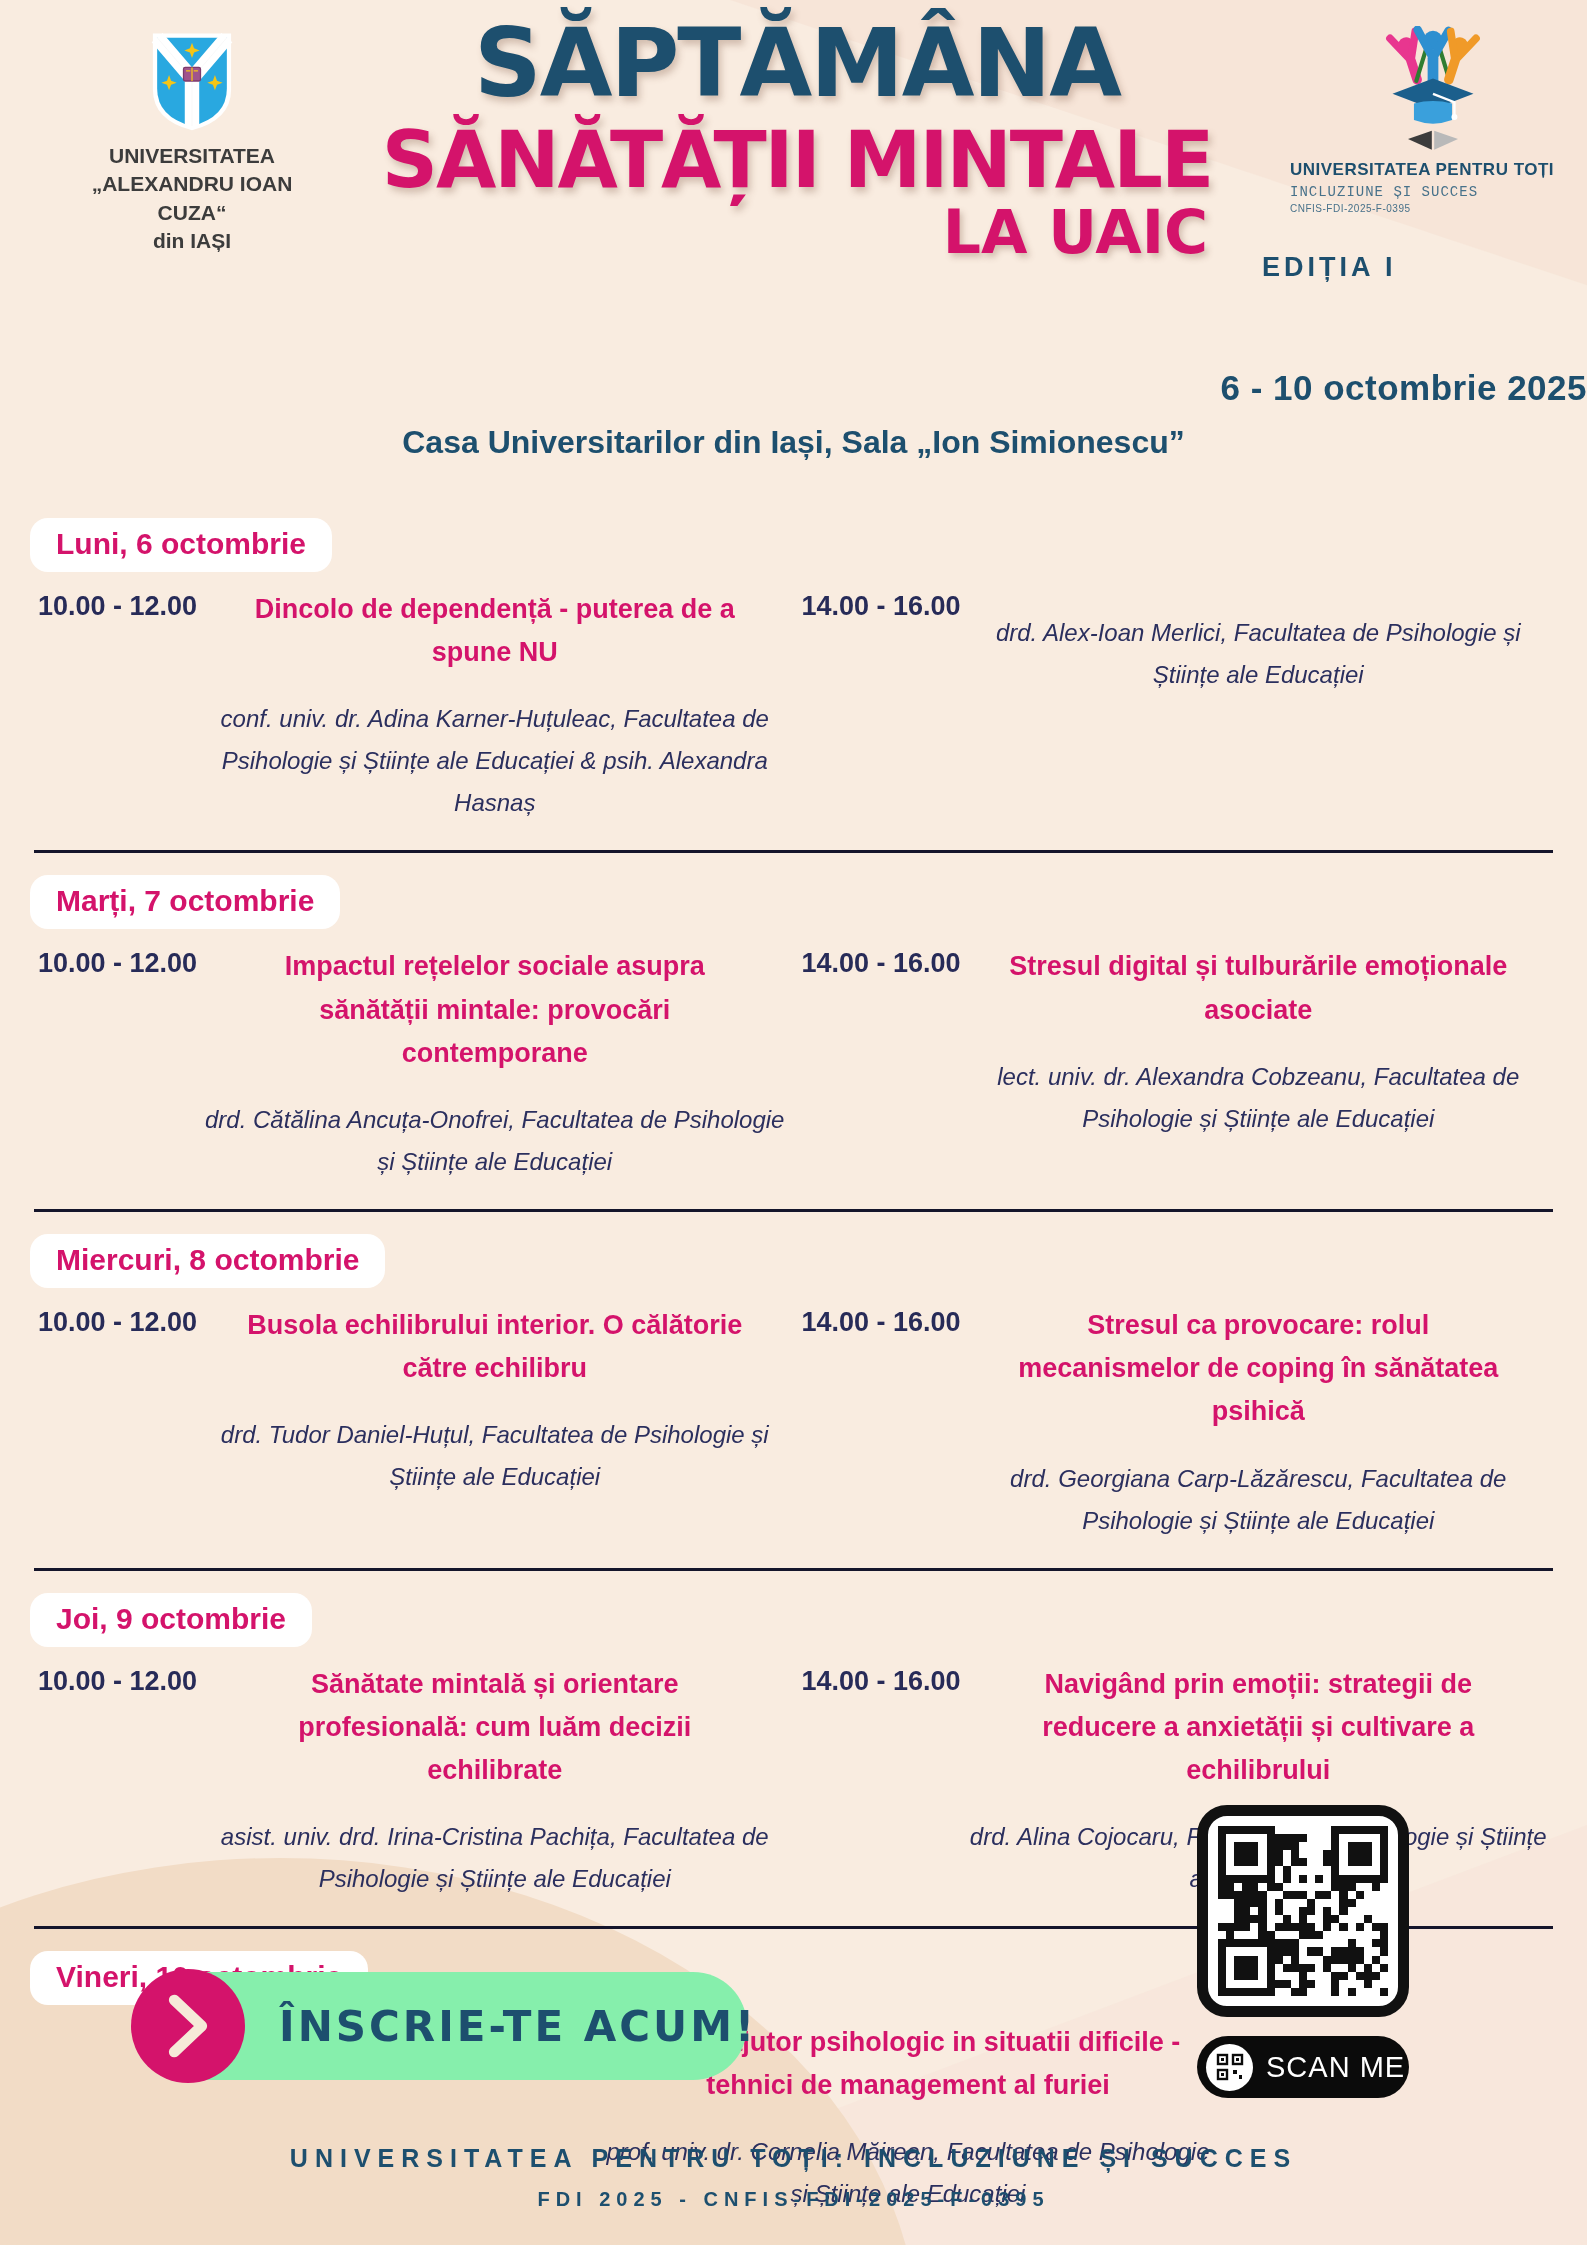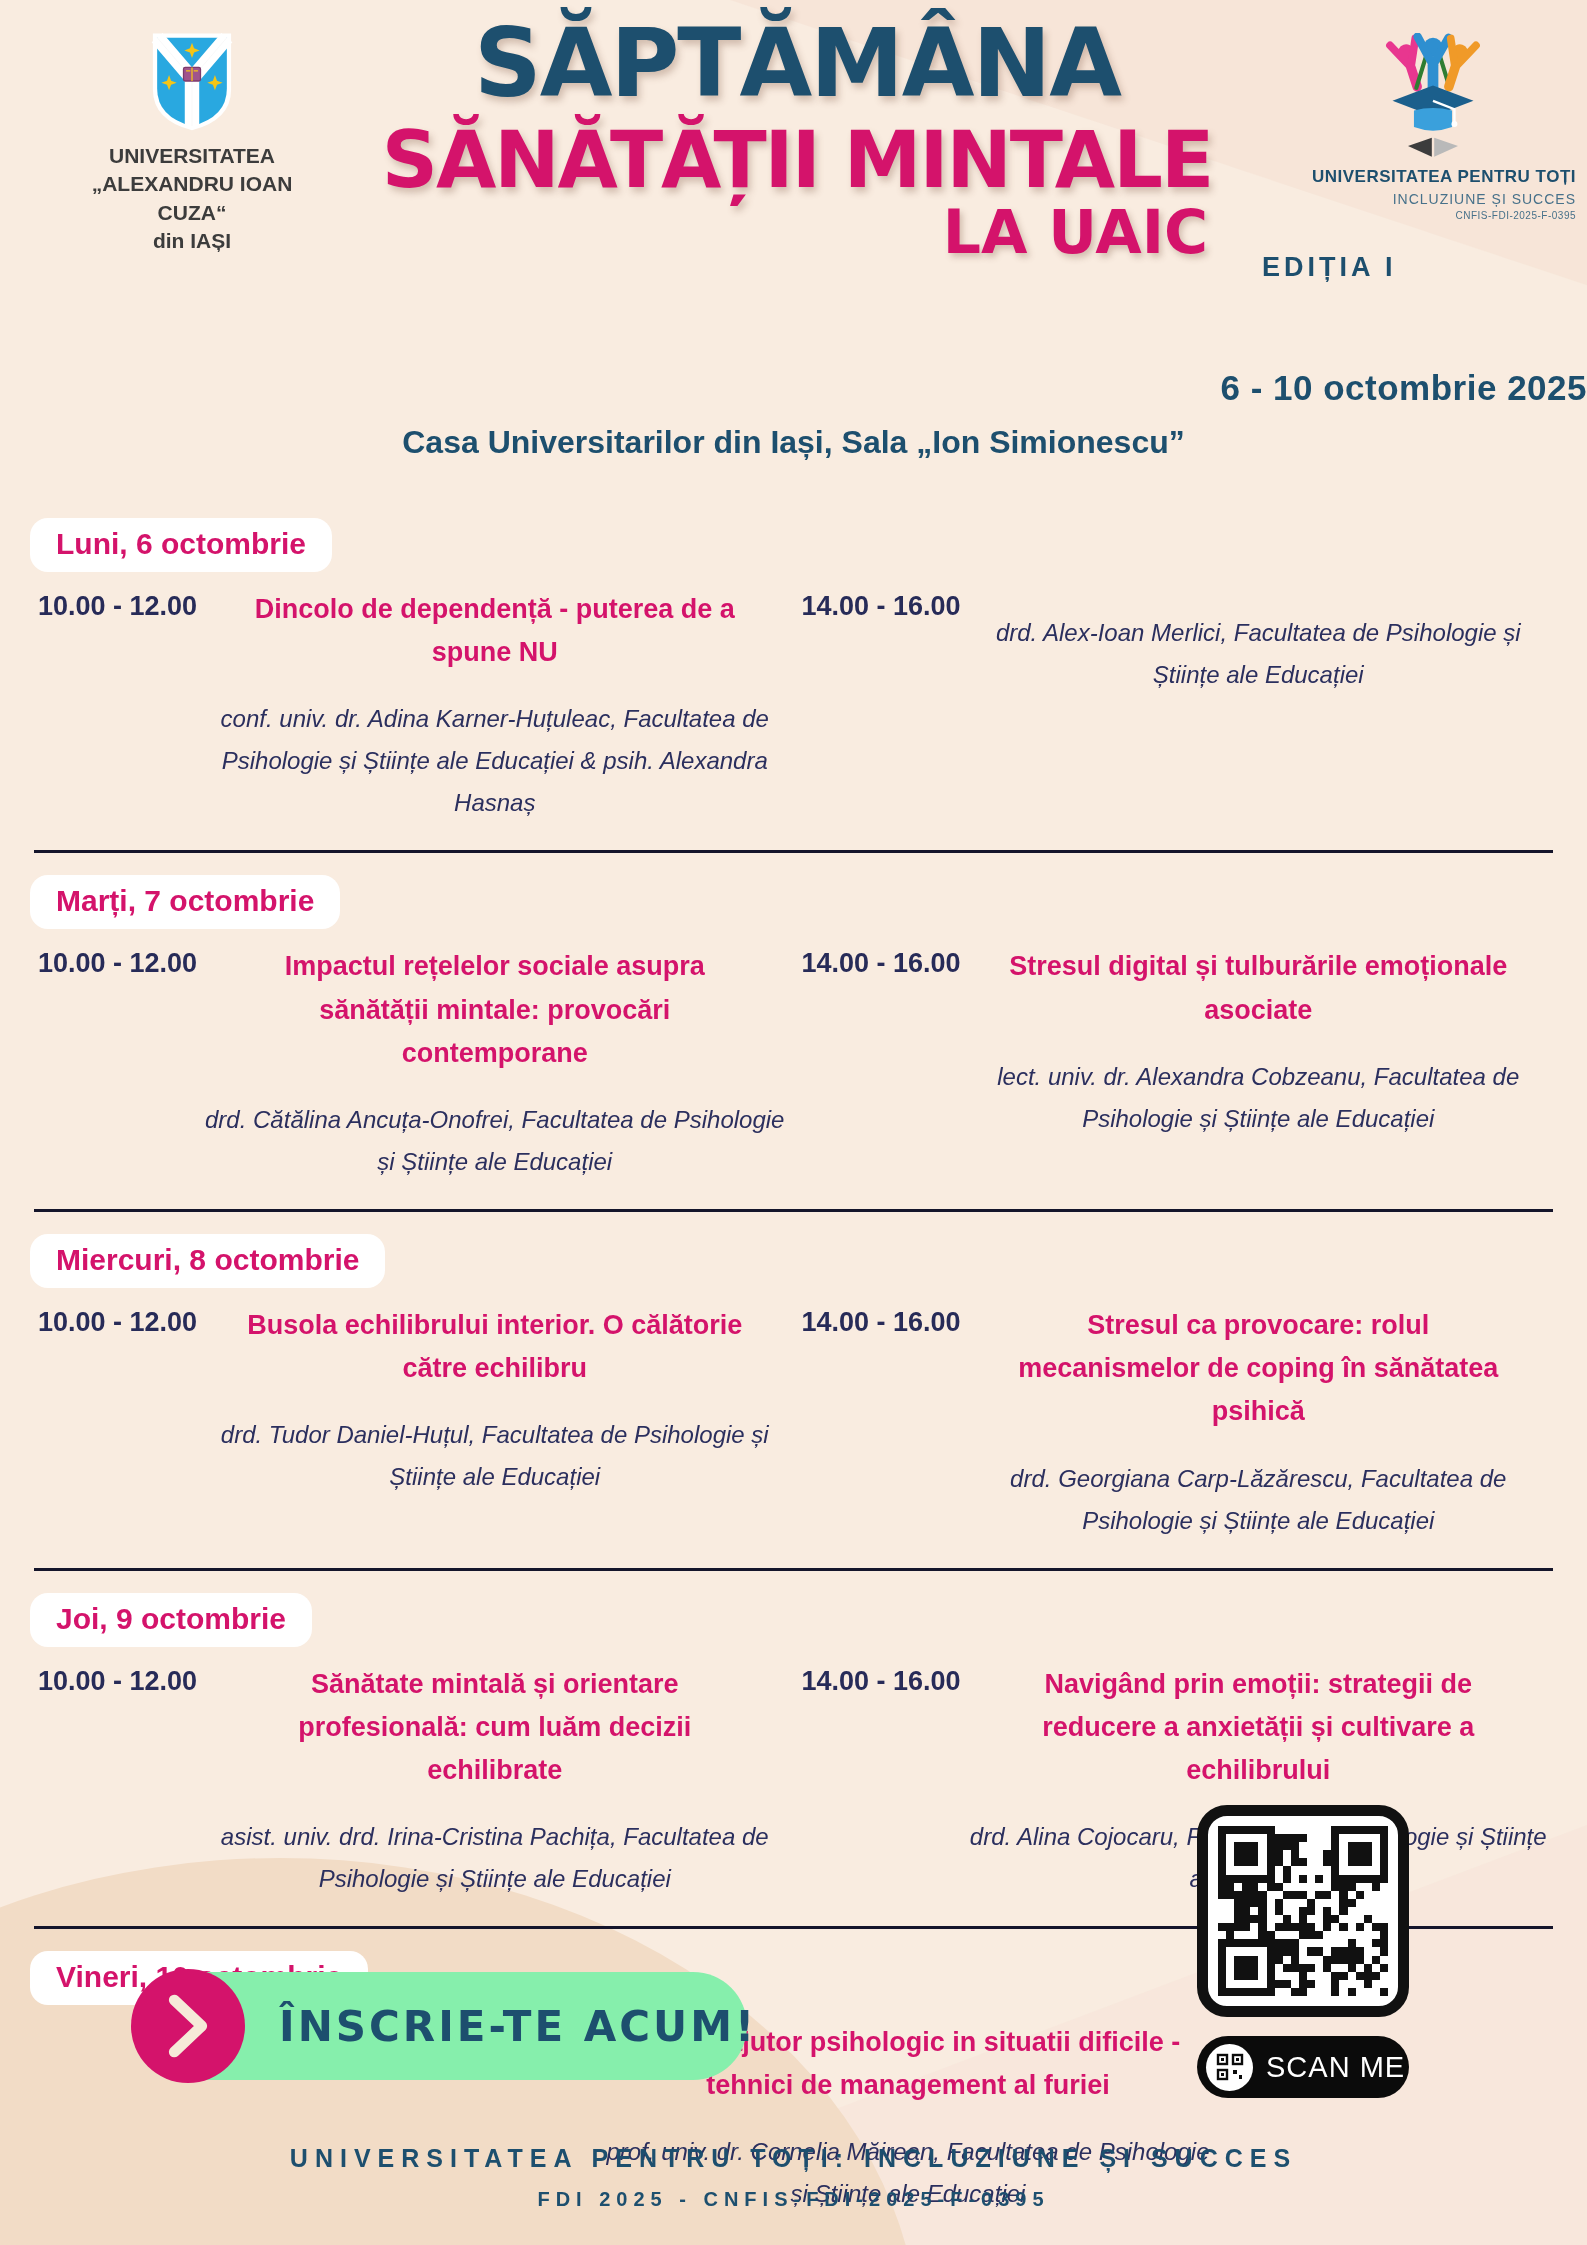--- a/index.html
+++ b/index.html
@@ -40,24 +40,24 @@
   }
   .title-l3{
     font-family:"DejaVu Sans",sans-serif;font-weight:bold;font-size:60px;
     color:#d4136b;letter-spacing:0;line-height:1.0;text-align:right;padding-right:14px;
     text-shadow:3px 4px 6px rgba(122,84,62,.30);
   }
   .edition{
     position:absolute;top:252px;left:1262px;width:170px;
     font-size:27px;font-weight:bold;letter-spacing:4px;color:#1d4f6e;
   }
-  .fdi-logo{position:absolute;top:33px;left:1290px;width:286px;text-align:right;}
+  .fdi-logo{position:absolute;top:26px;left:1290px;width:286px;text-align:left;}
   .fdi-logo svg{display:block;margin:0 auto 6px;}
   .fdi-name{font-size:17px;font-weight:bold;color:#1d4f6e;letter-spacing:.5px;}
-  .fdi-sub{font-size:14px;color:#47718a;letter-spacing:1px;margin-top:4px;}
+  .fdi-sub{font-size:14px;color:#47718a;letter-spacing:1px;margin-top:4px;font-family:Liberation Mono, monospace;}
   .fdi-code{font-size:10px;color:#47718a;letter-spacing:.5px;margin-top:3px;}
   .date-line{
     position:absolute;top:368px;left:0;width:100%;text-align:right;
     font-size:35px;font-weight:bold;color:#1d4f6e;letter-spacing:.5px;
   }
   .venue-line{
     position:absolute;top:424px;left:0;width:100%;text-align:center;
     font-size:32px;font-weight:bold;color:#1d4f6e;
   }
   

